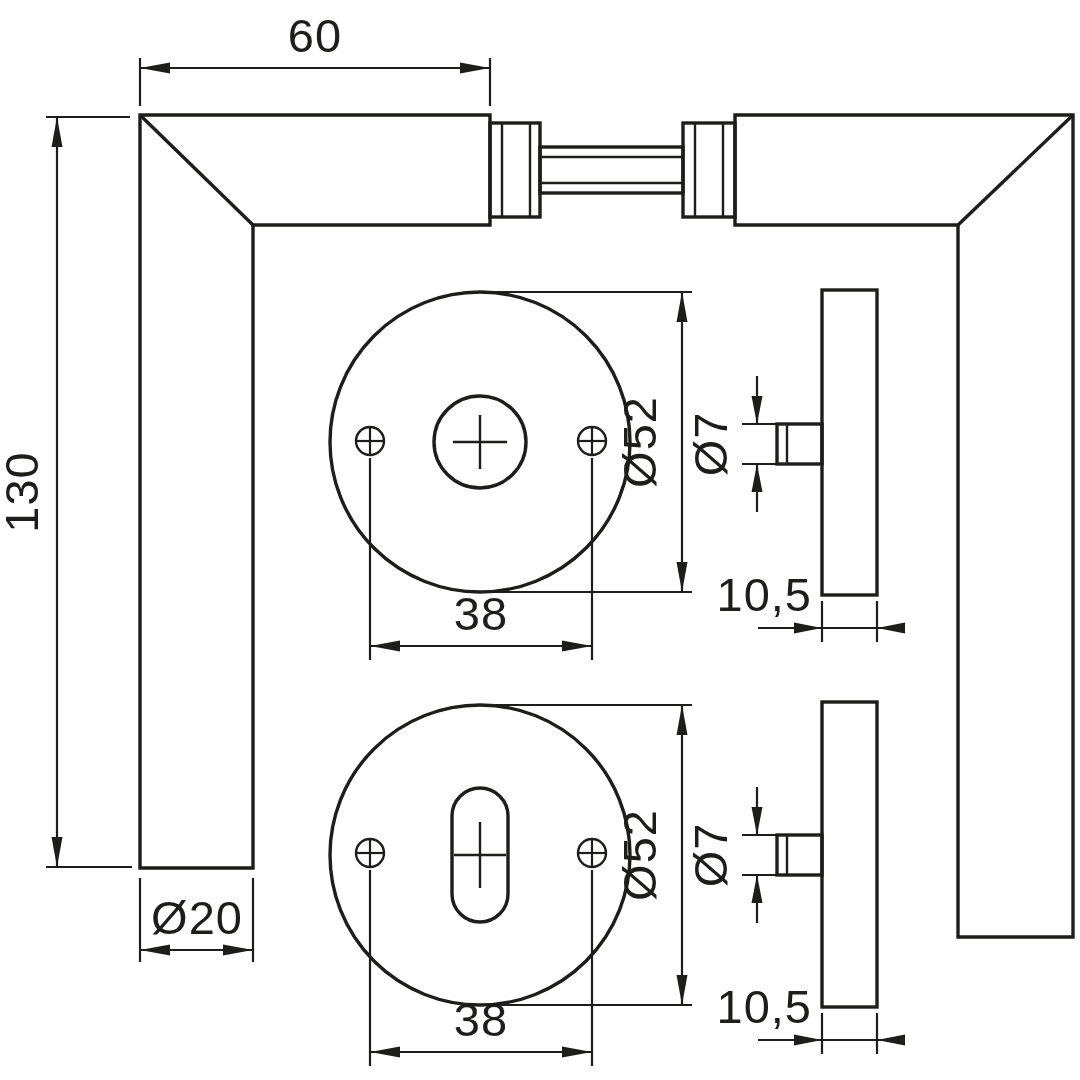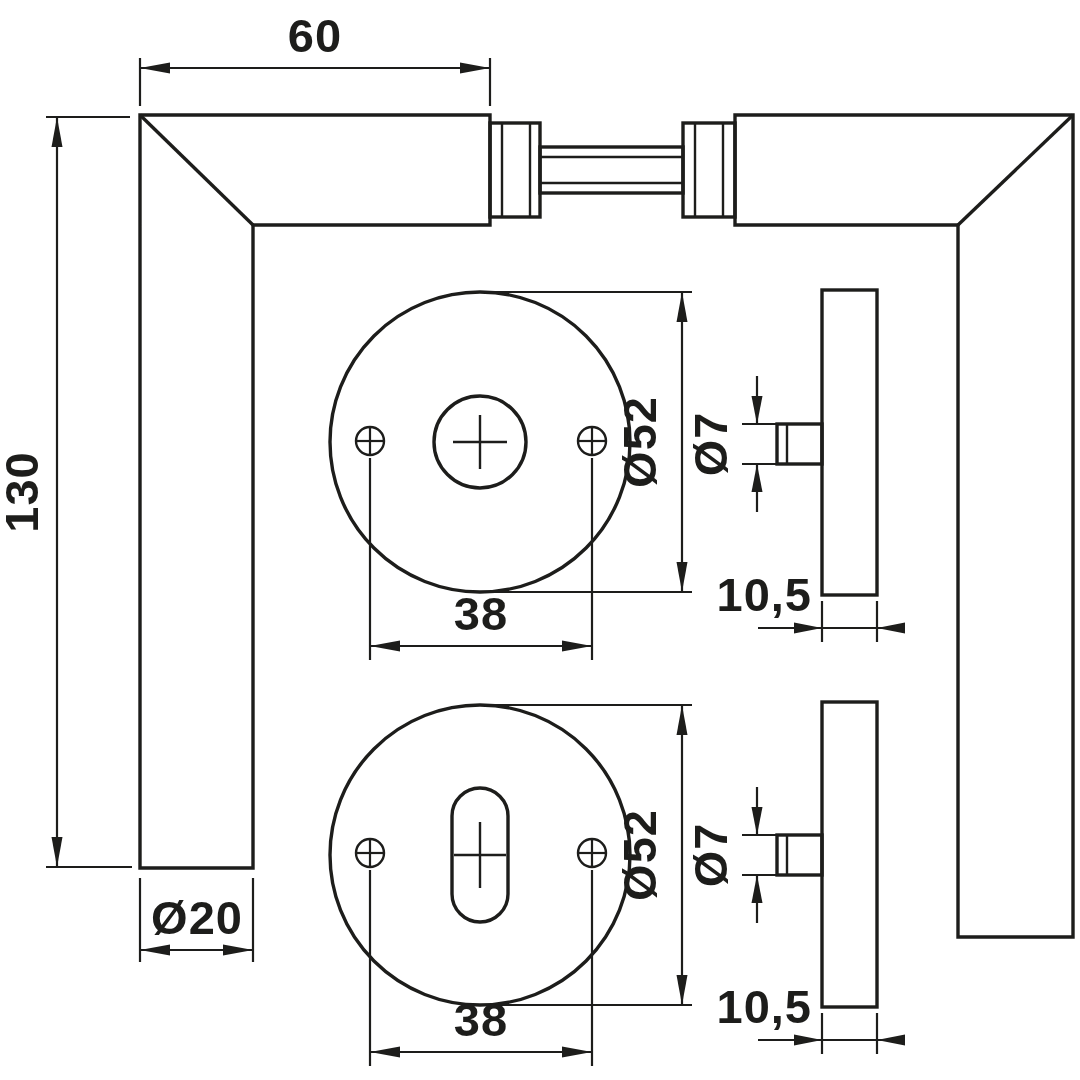--- a/index.html
+++ b/index.html
@@ -7,21 +7,20 @@
     padding: 0;
     background: var(--bg, #ffffff);
     width: 1080px;
     height: 1080px;
     overflow: hidden;
   }
   .stage {
     width: 928px;
     height: 1080px;
     background: var(--bg, #ffffff);
-    font-weight: bold;
   }
   
   .o3 { fill: none; stroke: var(--stroke, #1d1d1b); stroke-width: 3.4; stroke-linejoin: miter; }
   .o2 { fill: none; stroke: var(--stroke, #1d1d1b); stroke-width: 2.4; }
   
   .d  { fill: none; stroke: var(--stroke, #1d1d1b); stroke-width: 2.2; }
   
   .ar { fill: var(--stroke, #1d1d1b); stroke: none; }
   
   .t {

